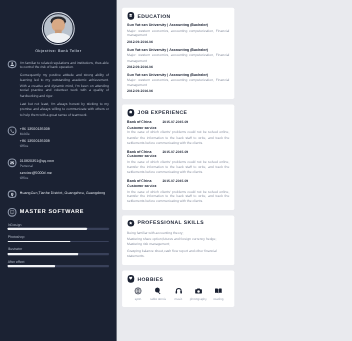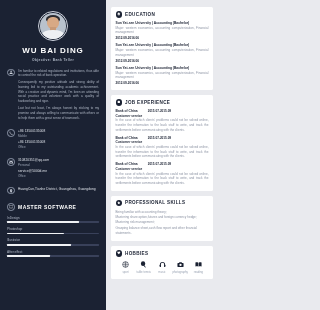--- a/index.html
+++ b/index.html
@@ -113,21 +113,20 @@
       <div class="photo-ring">
         <div class="photo">
           <span class="hair"></span>
           <span class="face"></span>
           <span class="neck"></span>
           <span class="shirt"></span>
         </div>
       </div>
     </div>
 
-    <div class="name">WU BAI DING</div>
     <div class="objective">Objective: Bank Teller</div>
 
     <div class="row">
       <span class="cicon">
         <svg viewBox="0 0 16 16">
             <circle cx="8" cy="5" r="3"></circle>
             <path d="M2 15c0-3.3 2.7-5 6-5s6 1.7 6 5z"></path>
           </svg>
       </span>
       <div class="rowbody bio">

